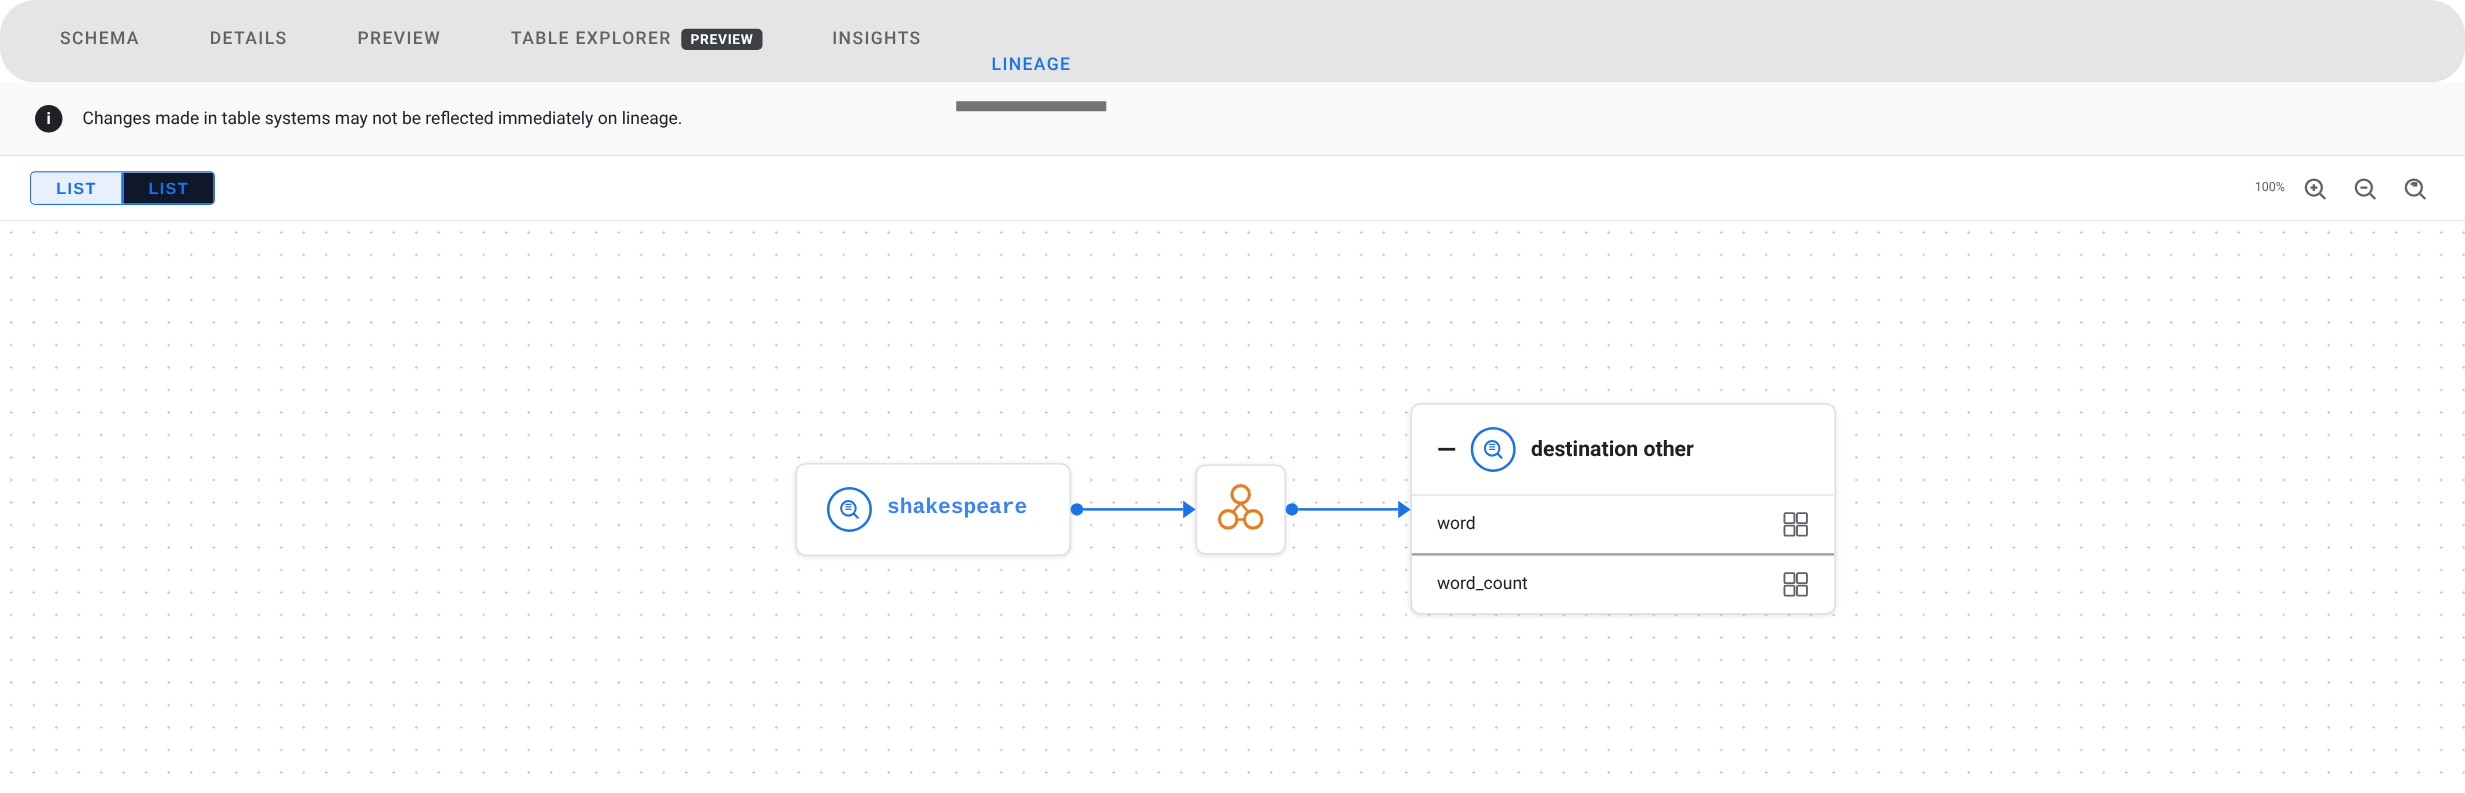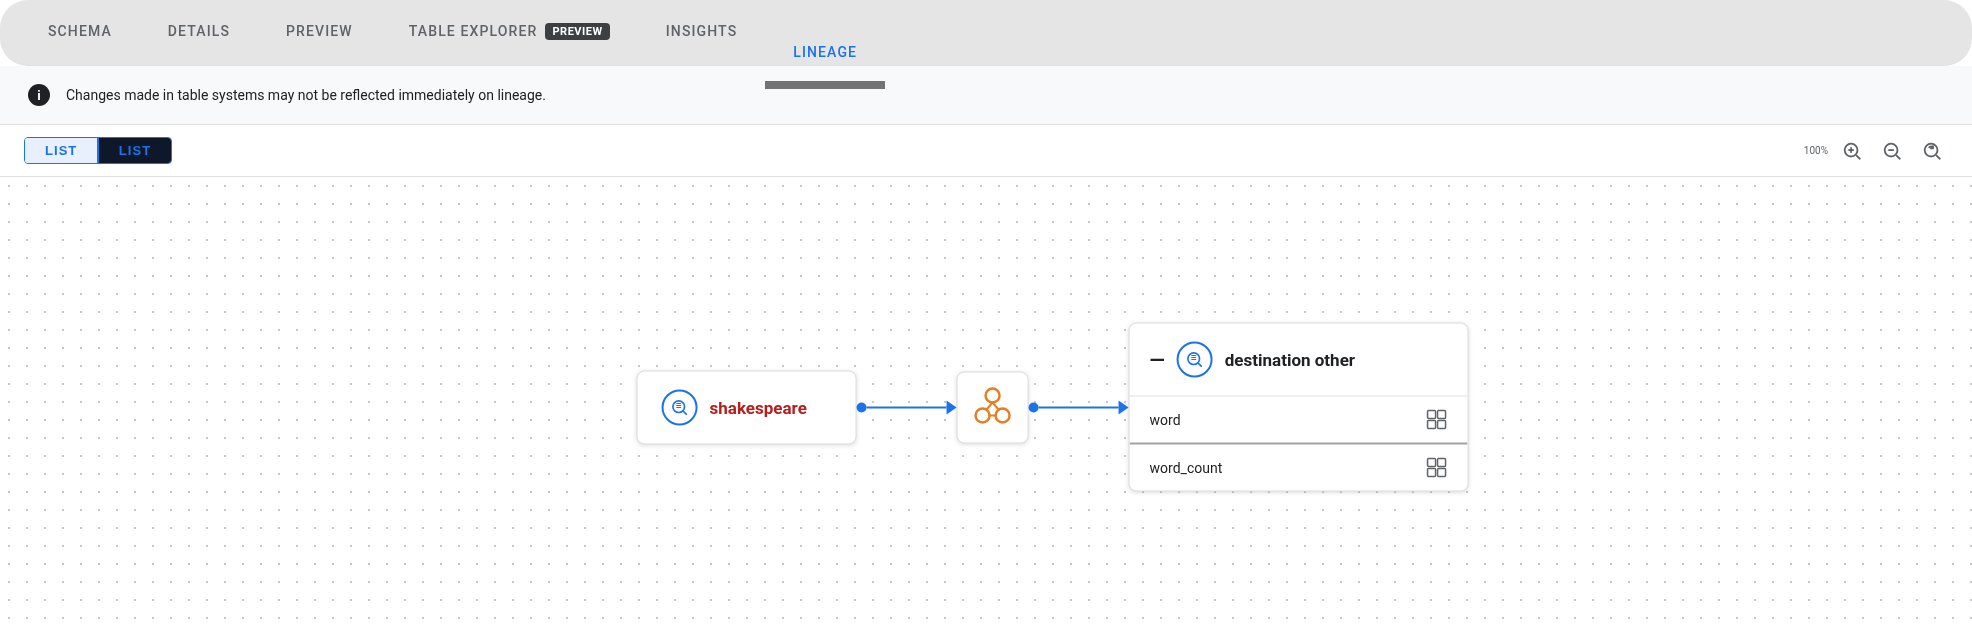--- a/index.html
+++ b/index.html
@@ -157,21 +157,22 @@
       padding: 18px 24px;
       display: flex;
       align-items: center;
       gap: 12px;
       box-shadow: 0 1px 4px rgba(0,0,0,0.12);
       min-width: 220px;
     }
     .source-node .node-label {
       font-size: 17px;
       font-weight: 700;
-      color: #b91c1c;
+      color: #3b82f6;
+      font-family: Liberation Mono, monospace;
     }
     .table-icon-circle {
       width: 36px;
       height: 36px;
       border-radius: 50%;
       border: 2px solid #1a73e8;
       display: flex;
       align-items: center;
       justify-content: center;
       flex-shrink: 0;

